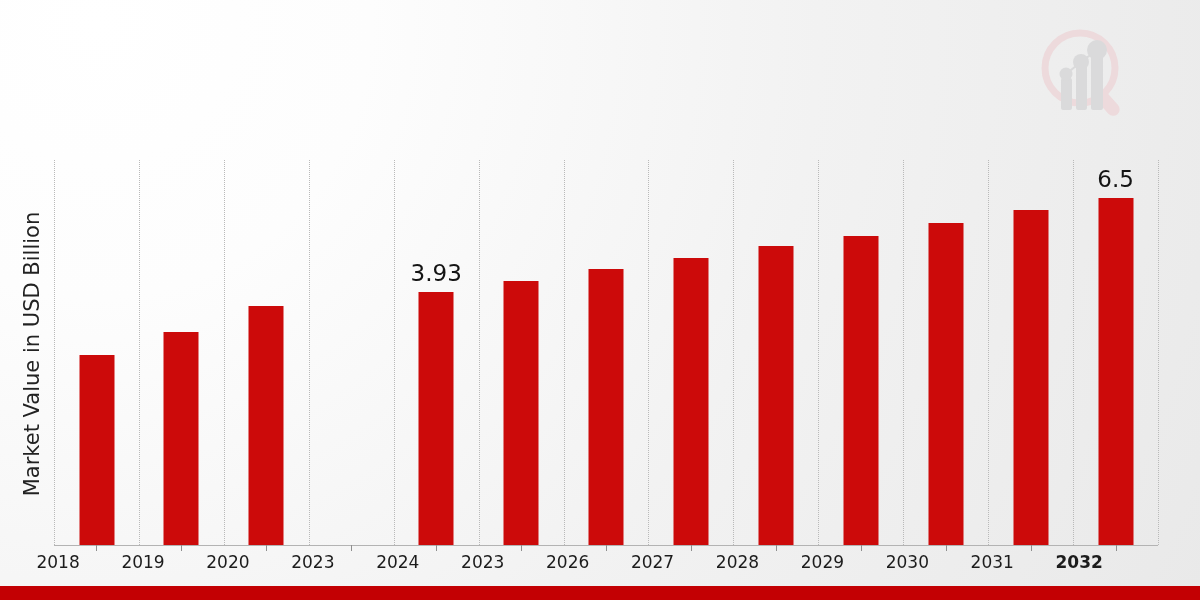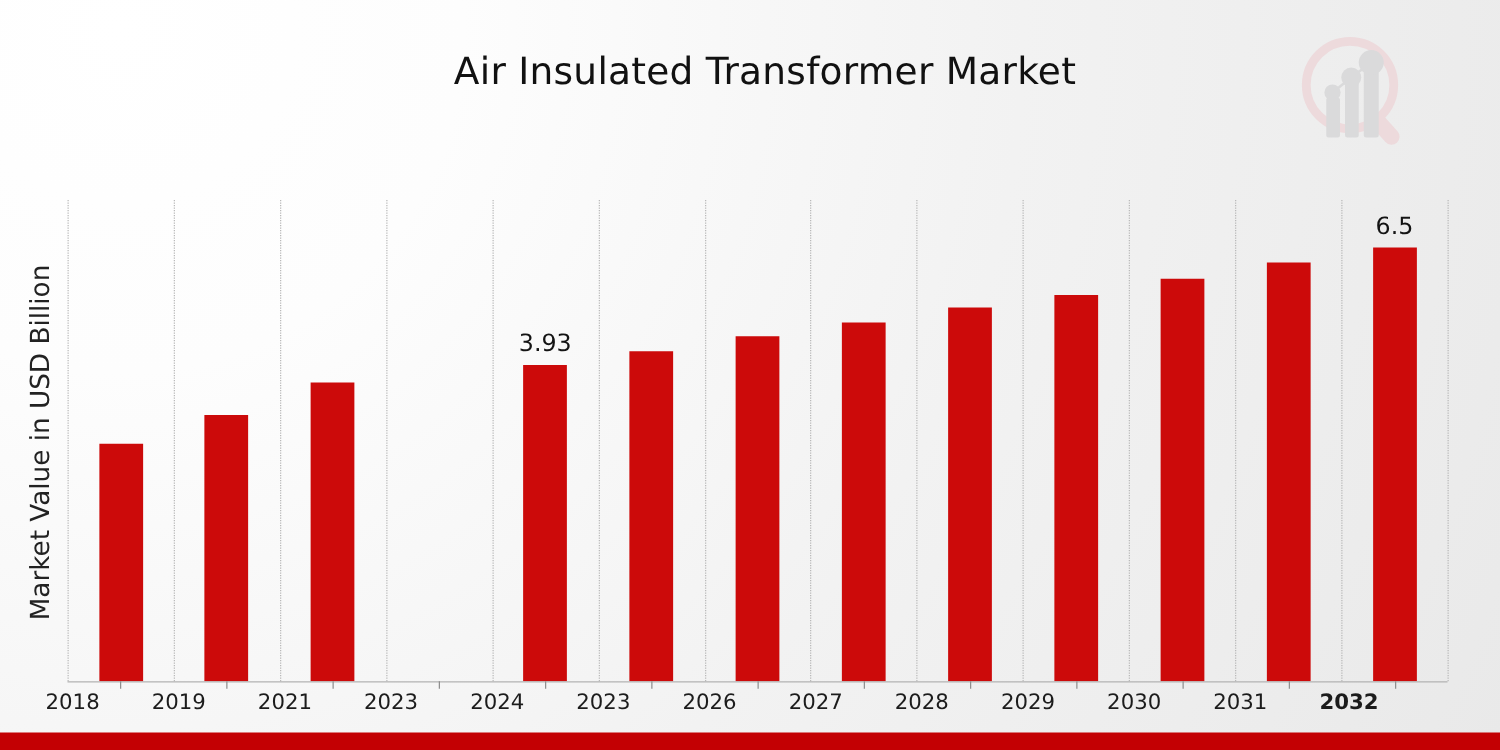--- a/index.html
+++ b/index.html
@@ -102,21 +102,21 @@
     bottom: 0;
     left: 50%;
     transform: translateX(-50%);
     width: 35px;
     background: #cc0a0a;
   }
   .bar-value {
     position: absolute;
     left: 50%;
     transform: translateX(-50%);
-    font-size: 19px;
+    font-size: 23px;
     color: #141414;
     white-space: nowrap;
   }
   .tick-mark {
     position: absolute;
     top: 545px;
     width: 1px;
     height: 6px;
     background: #8f8f8f;
   }
@@ -137,21 +137,20 @@
     width: 1200px;
     height: 14px;
     background: #c30003;
   }
 </style>
 </head>
 <body>
 
 <div id="page">
 
-  <div id="chart-title">Air Insulated Transformer Market</div>
 
   <div id="brand-logo">
     <svg viewBox="0 0 104 104" width="104" height="104" aria-hidden="true">
       <circle cx="46" cy="44" r="35" fill="none" stroke="#eddadc" stroke-width="7"></circle>
       <rect x="67" y="64" width="13" height="30" rx="6.5" fill="#eddadc" transform="rotate(-42 73.5 79)"></rect>
       <rect x="27" y="54" width="11" height="32" rx="2" fill="#dadadb"></rect>
       <rect x="42" y="41" width="11" height="45" rx="2" fill="#dadadb"></rect>
       <rect x="57" y="31" width="12" height="55" rx="2" fill="#dadadb"></rect>
       <path d="M32 50 L47 38 L63 26" fill="none" stroke="#dadadb" stroke-width="2"></path>
       <circle cx="32" cy="50" r="6.5" fill="#dadadb"></circle>
@@ -221,21 +220,21 @@
 
   <div id="axis-baseline"></div>
 
   <div id="footer-bar"></div>
 
 <div class="tick-mark" style="left: 96.4615px;"></div>
     <div class="tick-label" style="left: 96.4615px;">2018</div>
     <div class="tick-mark" style="left: 181.385px;"></div>
     <div class="tick-label" style="left: 181.385px;">2019</div>
     <div class="tick-mark" style="left: 266.308px;"></div>
-    <div class="tick-label" style="left: 266.308px;">2021</div>
+    <div class="tick-label" style="left: 266.308px;">2020</div>
     <div class="tick-mark" style="left: 351.231px;"></div>
     <div class="tick-label" style="left: 351.231px;">2023</div>
     <div class="tick-mark" style="left: 436.154px;"></div>
     <div class="tick-label" style="left: 436.154px;">2024</div>
     <div class="tick-mark" style="left: 521.077px;"></div>
     <div class="tick-label" style="left: 521.077px;">2023</div>
     <div class="tick-mark" style="left: 606px;"></div>
     <div class="tick-label" style="left: 606px;">2026</div>
     <div class="tick-mark" style="left: 690.923px;"></div>
     <div class="tick-label" style="left: 690.923px;">2027</div>

